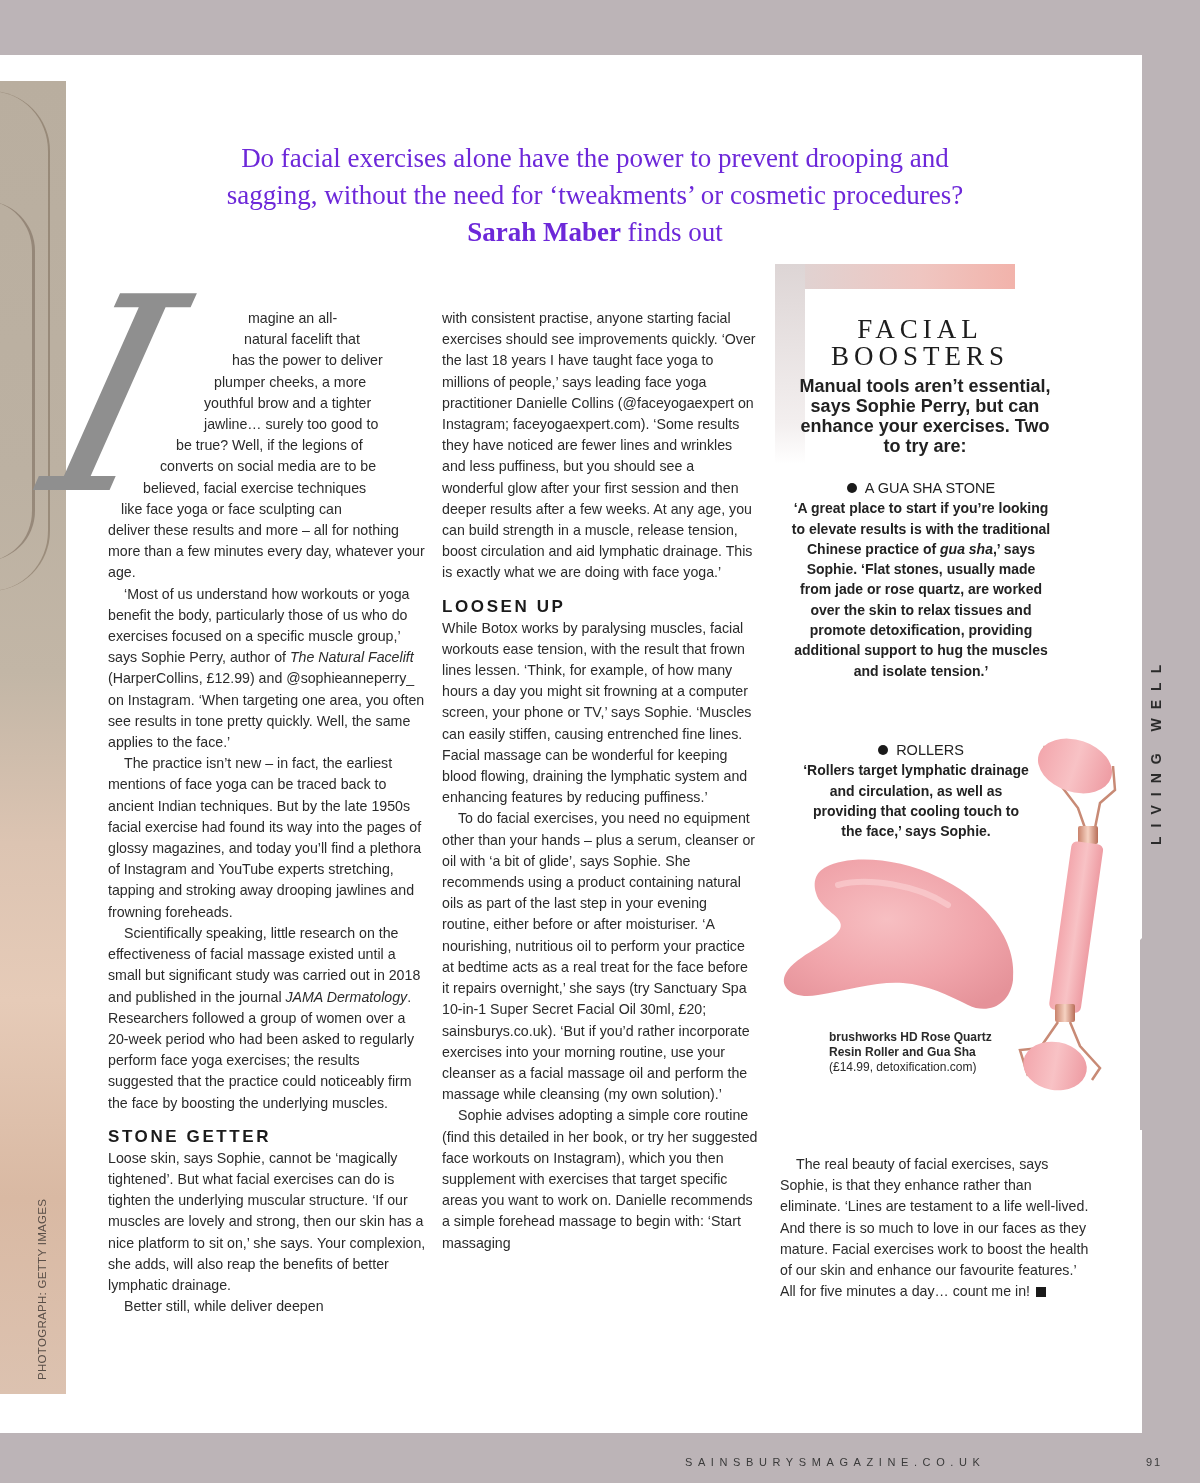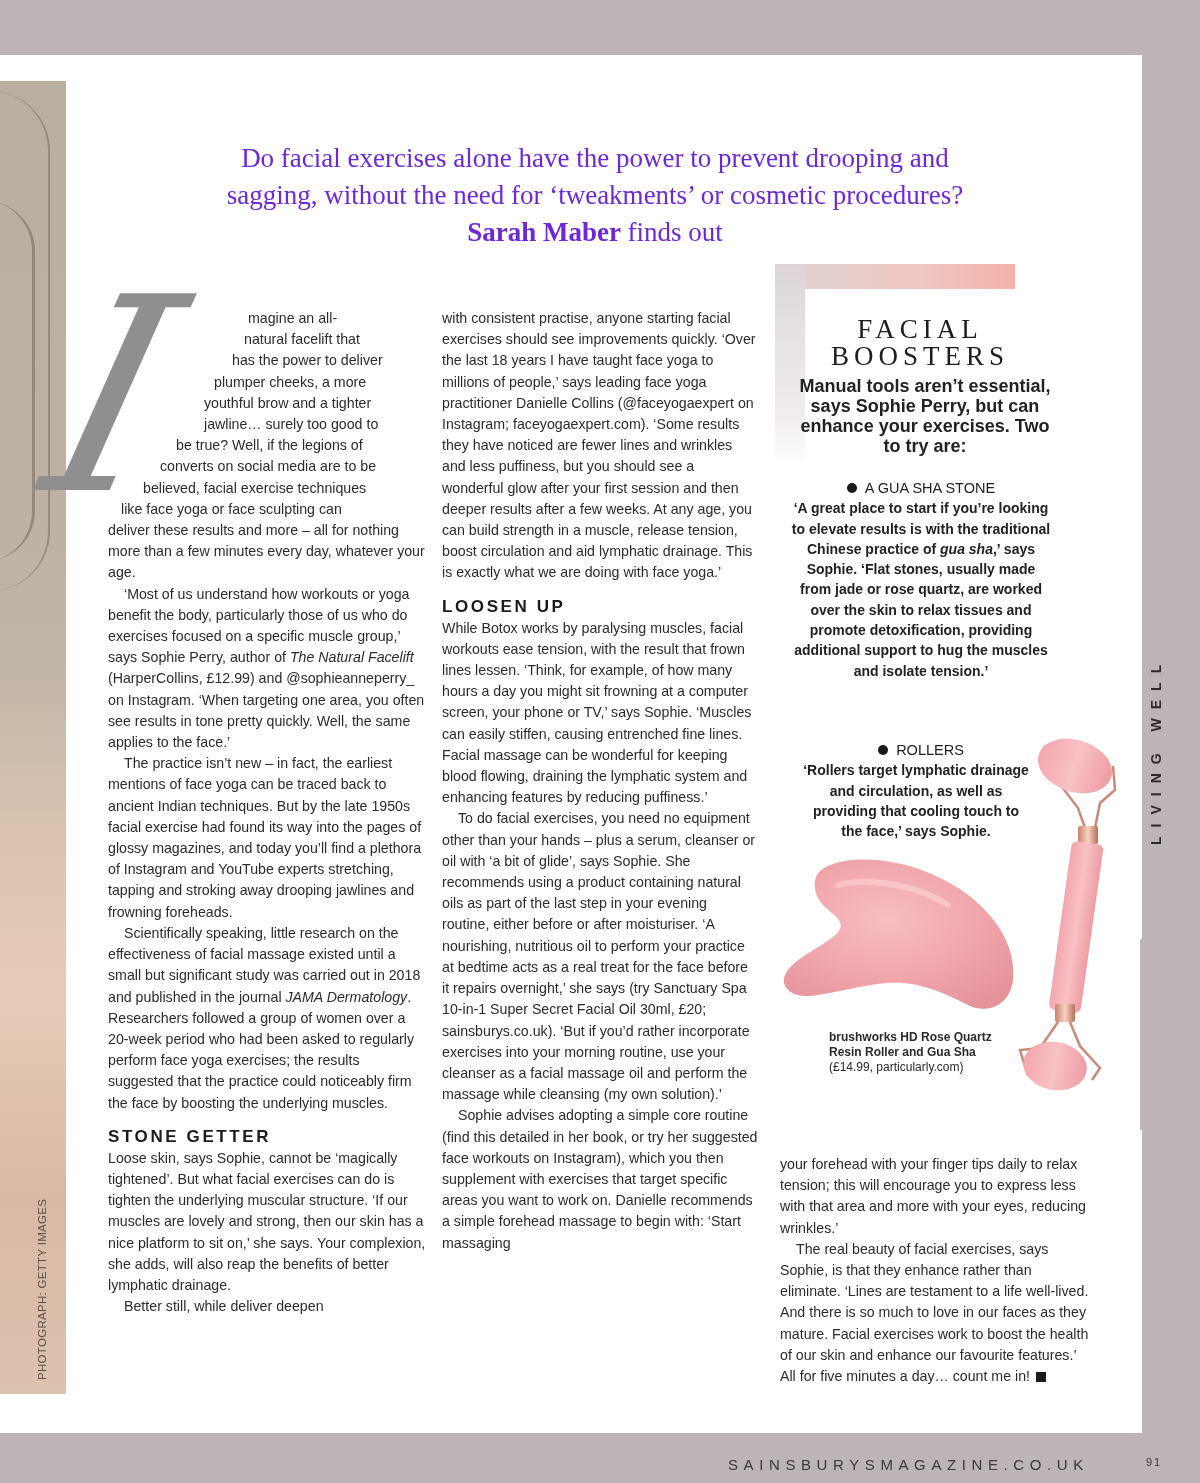--- a/index.html
+++ b/index.html
@@ -58,21 +58,21 @@
   .gua-sha { position: absolute; left: 778px; top: 855px; width: 250px; height: 165px; }
   .roller { position: absolute; left: 1000px; top: 728px; width: 120px; height: 380px; }
   .caption { position: absolute; left: 829px; top: 1030px; width: 175px; font-size: 12px; line-height: 15px; color: #2a2a2a; }
   .caption b { font-weight: 700; }
 
   .living-well { position: absolute; left: 1148px; top: 845px; transform: rotate(-90deg); transform-origin: left top;
     font-size: 14px; letter-spacing: 9px; font-weight: 700; color: #2a2a2a; white-space: nowrap; }
 
   .grey-wedge { position: absolute; left: 1140px; top: 880px; width: 60px; height: 250px; }
 
-  .footer-url { position: absolute; left: 728px; top: 1456px; font-size: 15px; letter-spacing: 5.6px; color: #3a3a3a; }
+  .footer-url { position: absolute; left: 685px; top: 1456px; font-size: 11px; letter-spacing: 5.6px; color: #3a3a3a; }
   .footer-page { position: absolute; left: 1146px; top: 1456px; font-size: 11px; letter-spacing: 2px; color: #3a3a3a; }
   .end-mark { display: inline-block; width: 10px; height: 10px; background: #1a1a1a; margin-left: 6px; vertical-align: -1px; }
 </style>
 </head>
 <body>
 
 <div class="page"></div>
 
 <div class="photo-strip">
   <div class="hair"></div>
@@ -112,21 +112,20 @@
 
 <div class="col col2">
   <p>with consistent practise, anyone starting facial exercises should see improvements quickly. ‘Over the last 18 years I have taught face yoga to millions of people,’ says leading face yoga practitioner Danielle Collins (@faceyogaexpert on Instagram; faceyogaexpert.com). ‘Some results they have noticed are fewer lines and wrinkles and less puffiness, but you should see a wonderful glow after your first session and then deeper results after a few weeks. At any age, you can build strength in a muscle, release tension, boost circulation and aid lymphatic drainage. This is exactly what we are doing with face yoga.’</p>
   <h3>LOOSEN UP</h3>
   <p>While Botox works by paralysing muscles, facial workouts ease tension, with the result that frown lines lessen. ‘Think, for example, of how many hours a day you might sit frowning at a computer screen, your phone or TV,’ says Sophie. ‘Muscles can easily stiffen, causing entrenched fine lines. Facial massage can be wonderful for keeping blood flowing, draining the lymphatic system and enhancing features by reducing puffiness.’</p>
   <p class="indent">To do facial exercises, you need no equipment other than your hands – plus a serum, cleanser or oil with ‘a bit of glide’, says Sophie. She recommends using a product containing natural oils as part of the last step in your evening routine, either before or after moisturiser. ‘A nourishing, nutritious oil to perform your practice at bedtime acts as a real treat for the face before it repairs overnight,’ she says (try Sanctuary Spa 10-in-1 Super Secret Facial Oil 30ml, £20; sainsburys.co.uk). ‘But if you’d rather incorporate exercises into your morning routine, use your cleanser as a facial massage oil and perform the massage while cleansing (my own solution).’</p>
   <p class="indent">Sophie advises adopting a simple core routine (find this detailed in her book, or try her suggested face workouts on Instagram), which you then supplement with exercises that target specific areas you want to work on. Danielle recommends a simple forehead massage to begin with: ‘Start massaging</p>
 </div>
 
 <div class="col col3">
-  <p>your forehead with your finger tips daily to relax tension; this will encourage you to express less with that area and more with your eyes, reducing wrinkles.’</p>
   <p class="indent"><span>The real beauty of facial exercises, says Sophie, is that they enhance rather than eliminate. ‘Lines are testament to a life well-lived. And there is so much to love in our faces as they mature. Facial exercises work to boost the health of our skin and enhance our favourite features.’ All for five minutes a day… count me in!</span><span class="end-mark"></span></p>
 </div>
 
 <div class="box-grad-top"></div>
 <div class="box-grad-left"></div>
 <div class="box-inner"></div>
 <div class="box-title">
   <div>FACIAL</div>
   <div>BOOSTERS</div>
 </div>
@@ -183,19 +182,19 @@
 
   <rect x="55" y="276" width="20" height="18" rx="2" fill="url(#gold)"></rect>
 
   <path d="M58,294 L40,320 L20,322 L28,348" stroke="#c88a75" stroke-width="2.5" fill="none"></path>
   <path d="M70,294 L80,318 L100,340 L92,352" stroke="#c88a75" stroke-width="2.5" fill="none"></path>
 
   <ellipse cx="55" cy="338" rx="32" ry="24" transform="rotate(10 55 338)" fill="url(#rq)"></ellipse>
 </svg>
 
 <div class="caption">
-  <b>brushworks HD Rose Quartz Resin Roller and Gua Sha</b><span> (£14.99, particularly.com)</span>
+  <b>brushworks HD Rose Quartz Resin Roller and Gua Sha</b><span> (£14.99, detoxification.com)</span>
 </div>
 
 <div class="living-well">LIVING WELL</div>
 
 <div class="footer-url">SAINSBURYSMAGAZINE.CO.UK</div>
 <div class="footer-page">91</div>
 
 </body></html>

